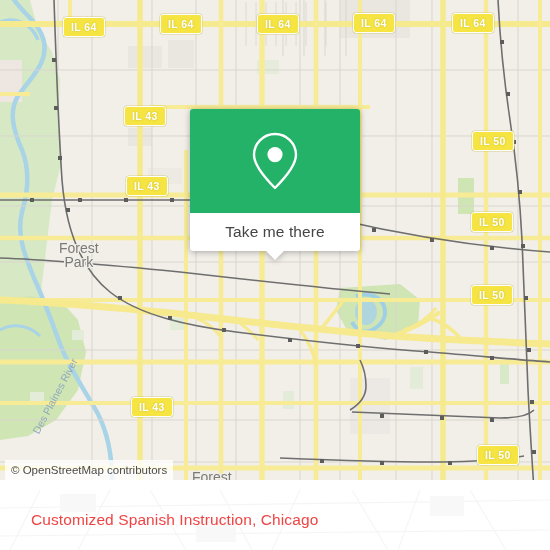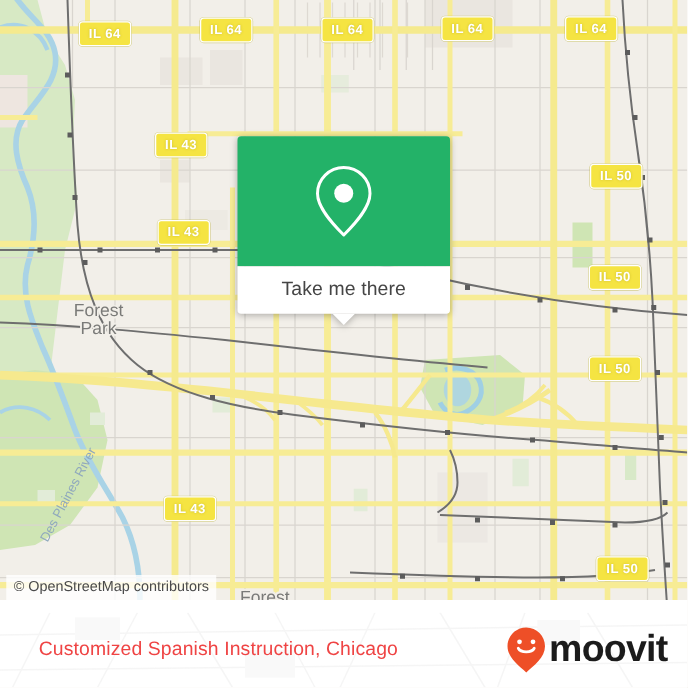--- a/index.html
+++ b/index.html
@@ -415,25 +415,16 @@
       </g>
       <g fill="#f0f0f0">
         <rect x="60" y="4" width="36" height="18"></rect>
         <rect x="196" y="30" width="40" height="22"></rect>
         <rect x="430" y="6" width="34" height="20"></rect>
       </g>
     </svg>
 
     <div id="footer-title">Customized Spanish Instruction, Chicago</div>
 
-    <div id="brand">
-      <svg width="32" height="38" viewBox="0 0 32 38">
-        <path d="M16 1 C7.7 1 1 7.7 1 16 C1 25 10 31.5 16 37 C22 31.5 31 25 31 16 C31 7.7 24.3 1 16 1 Z" fill="#ee4f27"></path>
-        <circle cx="10.6" cy="12.4" r="1.9" fill="#ffffff"></circle>
-        <circle cx="21.4" cy="12.4" r="1.9" fill="#ffffff"></circle>
-        <path d="M9.6 17.6 C11.6 21.4 20.4 21.4 22.4 17.6" fill="none" stroke="#ffffff" stroke-width="2.2" stroke-linecap="round"></path>
-      </svg>
-      <span id="brand-word">moovit</span>
-    </div>
 
   </div>
 
 </div>
 
 </body></html>

